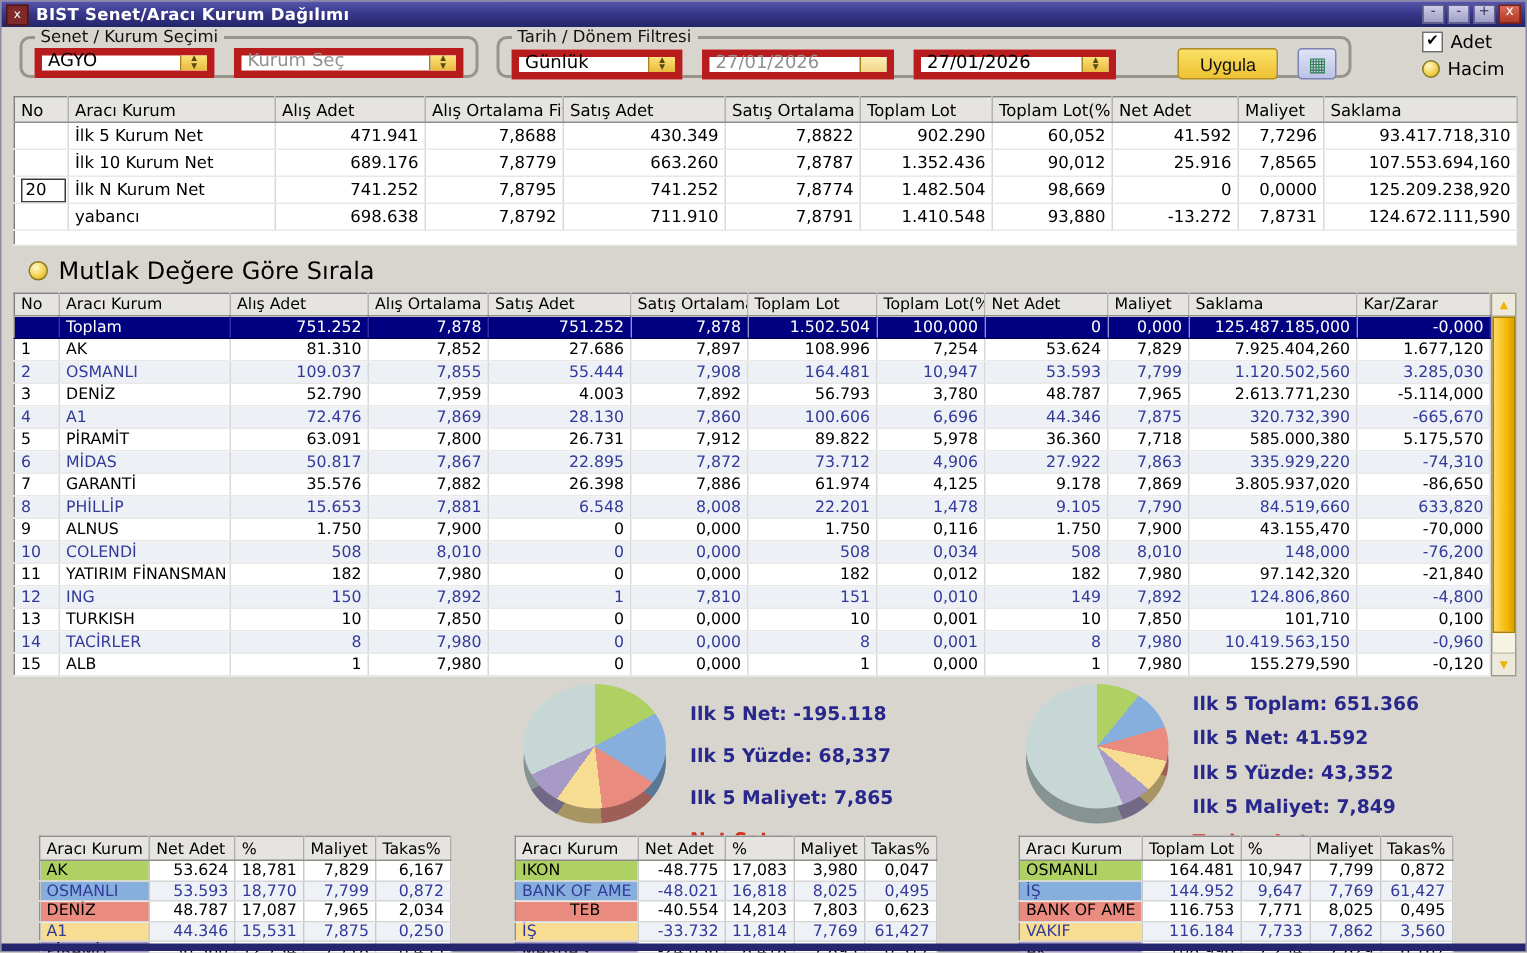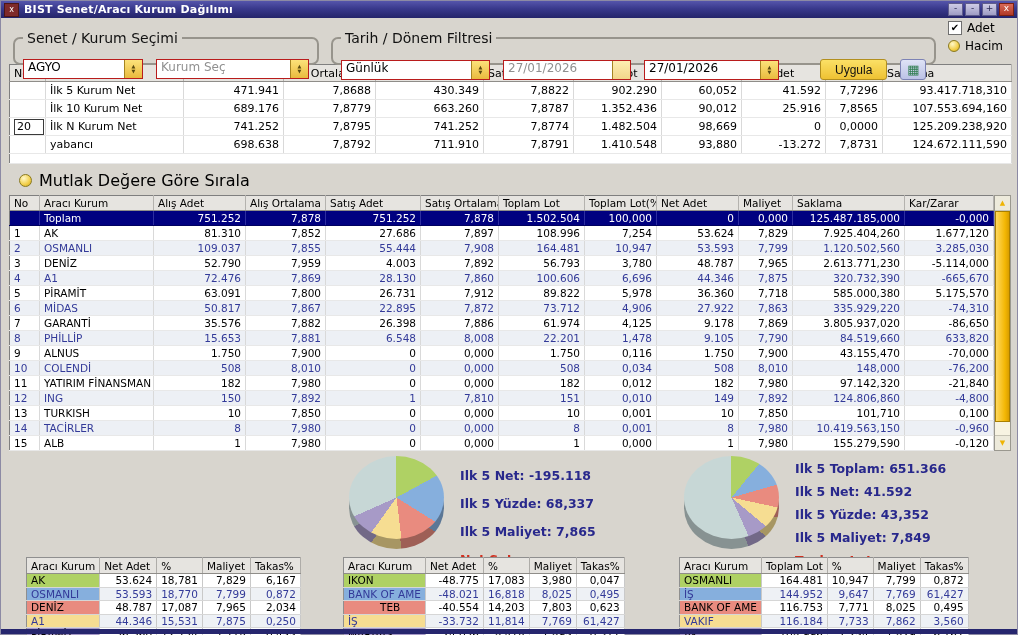--- a/index.html
+++ b/index.html
@@ -13,24 +13,24 @@
   .ticon{width:13px;height:12px;background:#7e2a2a;border:1px solid #4c1616;color:#fff;
          font-size:8px;line-height:11px;text-align:center;margin-right:5px}
   .ttext{font-size:11px;font-weight:bold;letter-spacing:.2px}
   .winbtns{margin-left:auto;display:flex;gap:2px}
   .wb{width:13px;height:11px;font-size:9px;line-height:9px;text-align:center;
       background:linear-gradient(#cfcde6,#9e9cc4);border:1px solid #5f5d8c;color:#2a2a55}
   .wb.close{background:linear-gradient(#d86a58,#b03826);color:#fff;border-color:#7c2012}
   
   .controls{position:relative;height:46px;display:flex;align-items:flex-start}
   fieldset{border:2px solid #97948c;border-radius:7px;margin:0 0 0 12px;padding:1px 8px 4px;height:34px;box-sizing:border-box}
-  legend{font-size:14px;padding:12px 4px;color:#111}
+  legend{font-size:11px;padding:0 4px;color:#111}
   .frow{display:flex;align-items:center;gap:13px}
-  .combo{display:inline-flex;height:20px;border:1px solid #b91c1c;background:#fff;
-         align-items:flex-start;font-size:12px;padding-left:4px;box-sizing:border-box}
+  .combo{display:inline-flex;height:20px;border:5px solid #b91c1c;background:#fff;
+         align-items:flex-end;font-size:12px;padding-left:4px;box-sizing:border-box}
   .combo .val{white-space:nowrap;overflow:hidden}
   .combo .gray{color:#909090}
   .spin{margin-left:auto;width:17px;height:100%;background:linear-gradient(#fce27a,#e9ba3e);
         border-left:1px solid #a58422;display:flex;flex-direction:column;align-items:center;
         justify-content:center;color:#5a4a10}
   .spin span{font-size:5px;line-height:5px}
   .spin.blank span{visibility:hidden}
   .spin.lite{background:linear-gradient(#fdeeb2,#f2d68a)}
   .btn-uygula{height:21px;padding:0 14px;font-size:12px;background:linear-gradient(#fbe066,#eec233);
         border:1px solid #b28f1f;border-radius:3px;color:#111}
@@ -122,21 +122,21 @@
           <span class="spin">
               <span>▲</span>
               <span>▼</span>
             </span>
         </div>
       </div>
     </fieldset>
     <fieldset>
       <legend>Tarih / Dönem Filtresi</legend>
       <div class="frow">
-        <div class="combo" style="width:149px">
+        <div class="combo" style="width:114px">
           <span class="val">Günlük</span>
           <span class="spin">
               <span>▲</span>
               <span>▼</span>
             </span>
         </div>
         <div class="combo" style="width:128px">
           <span class="val gray">27/01/2026</span>
           <span class="spin lite blank">
               <span>▲</span>

